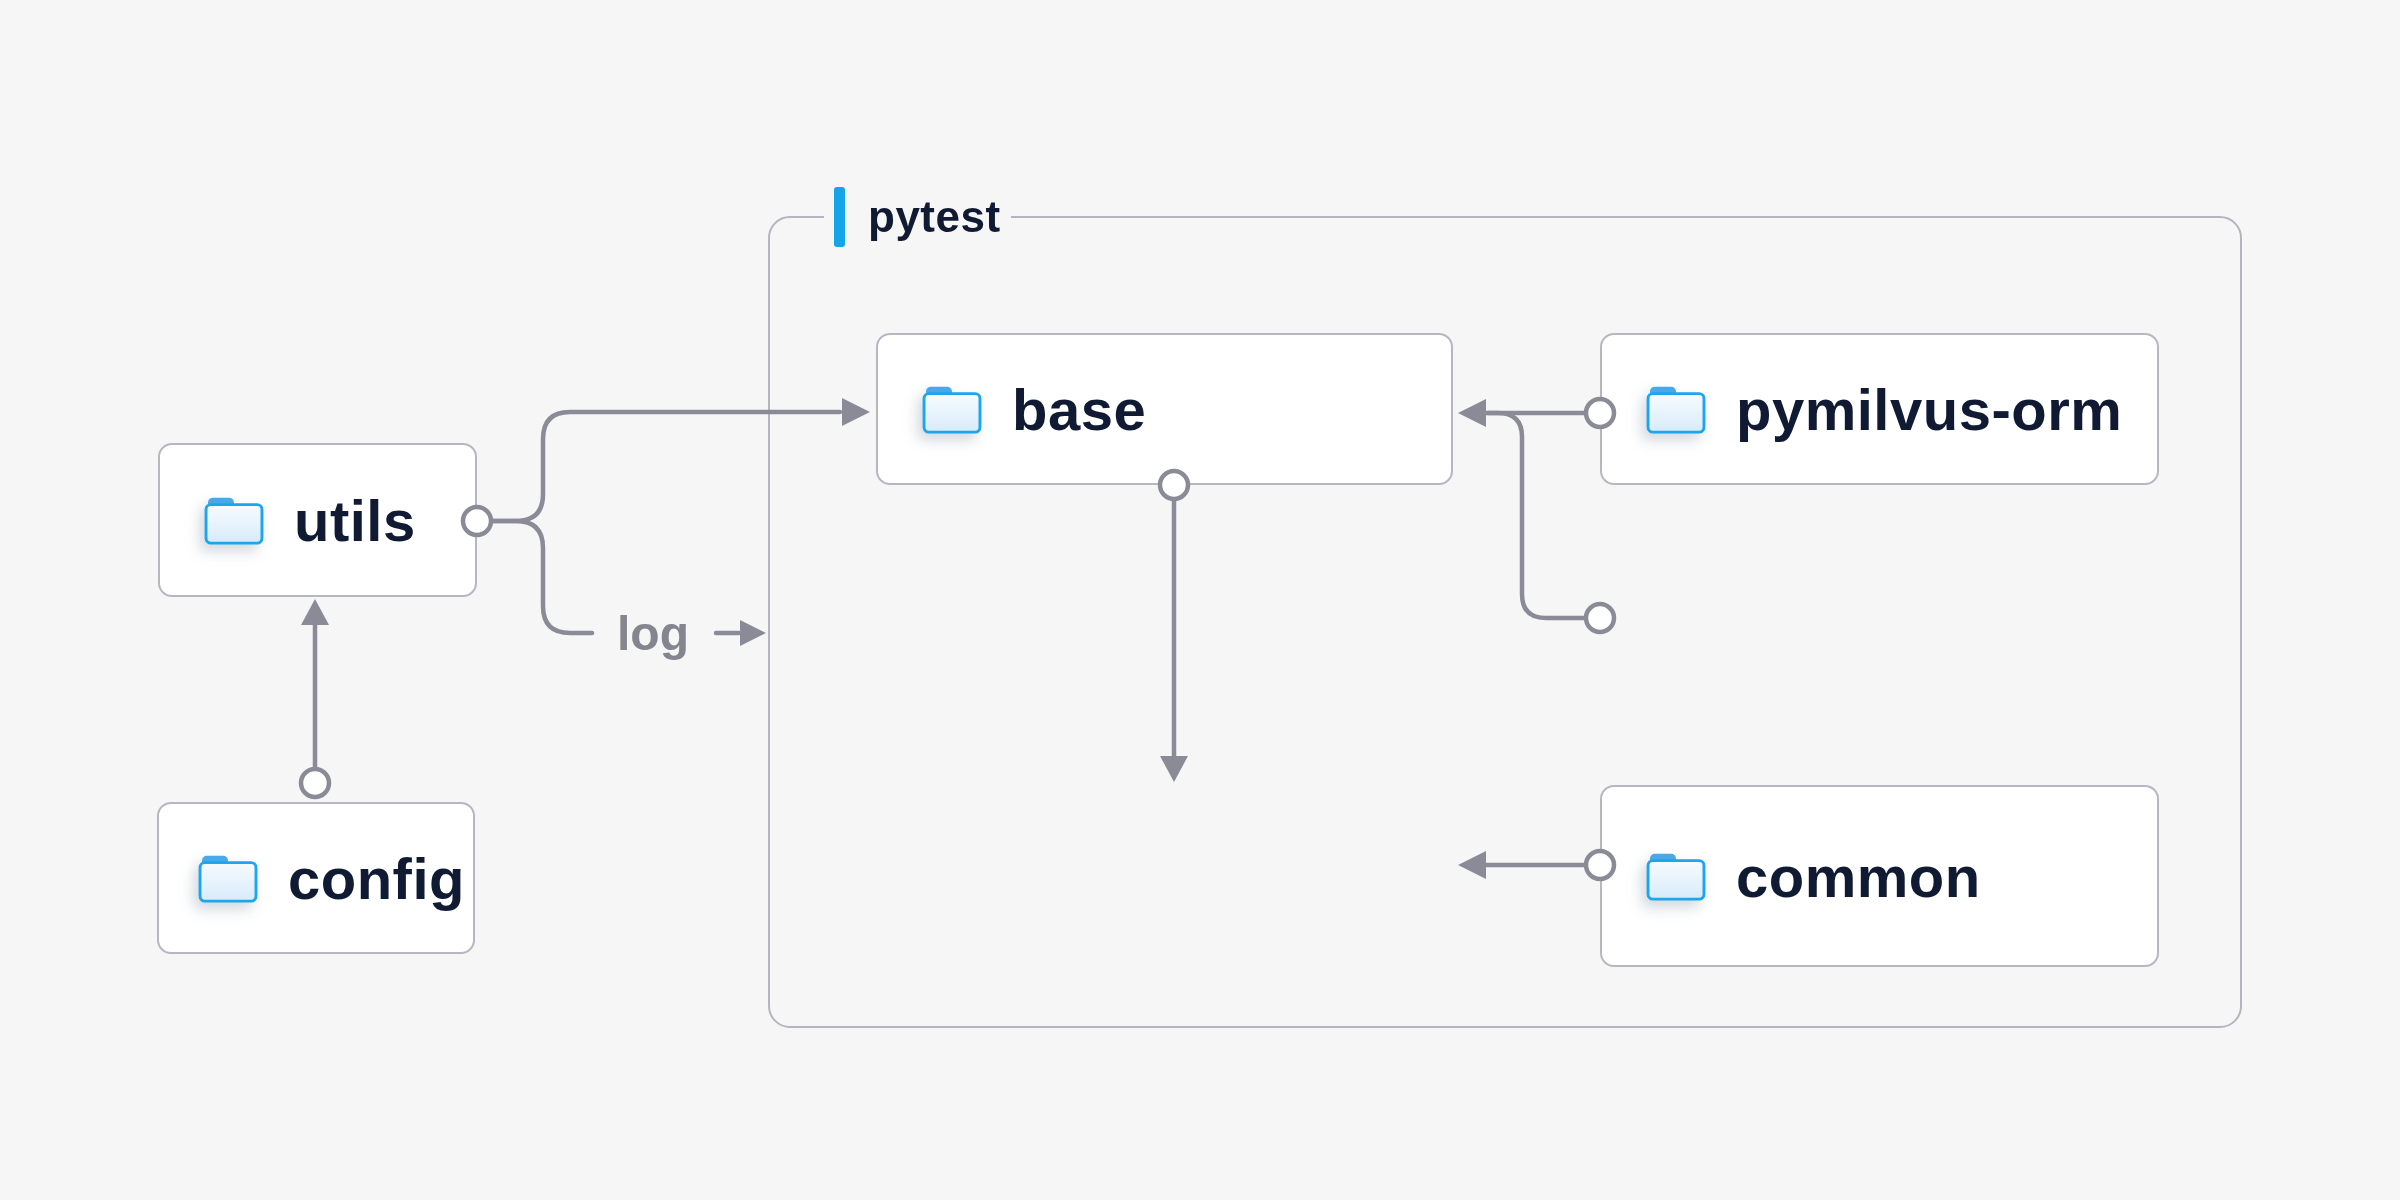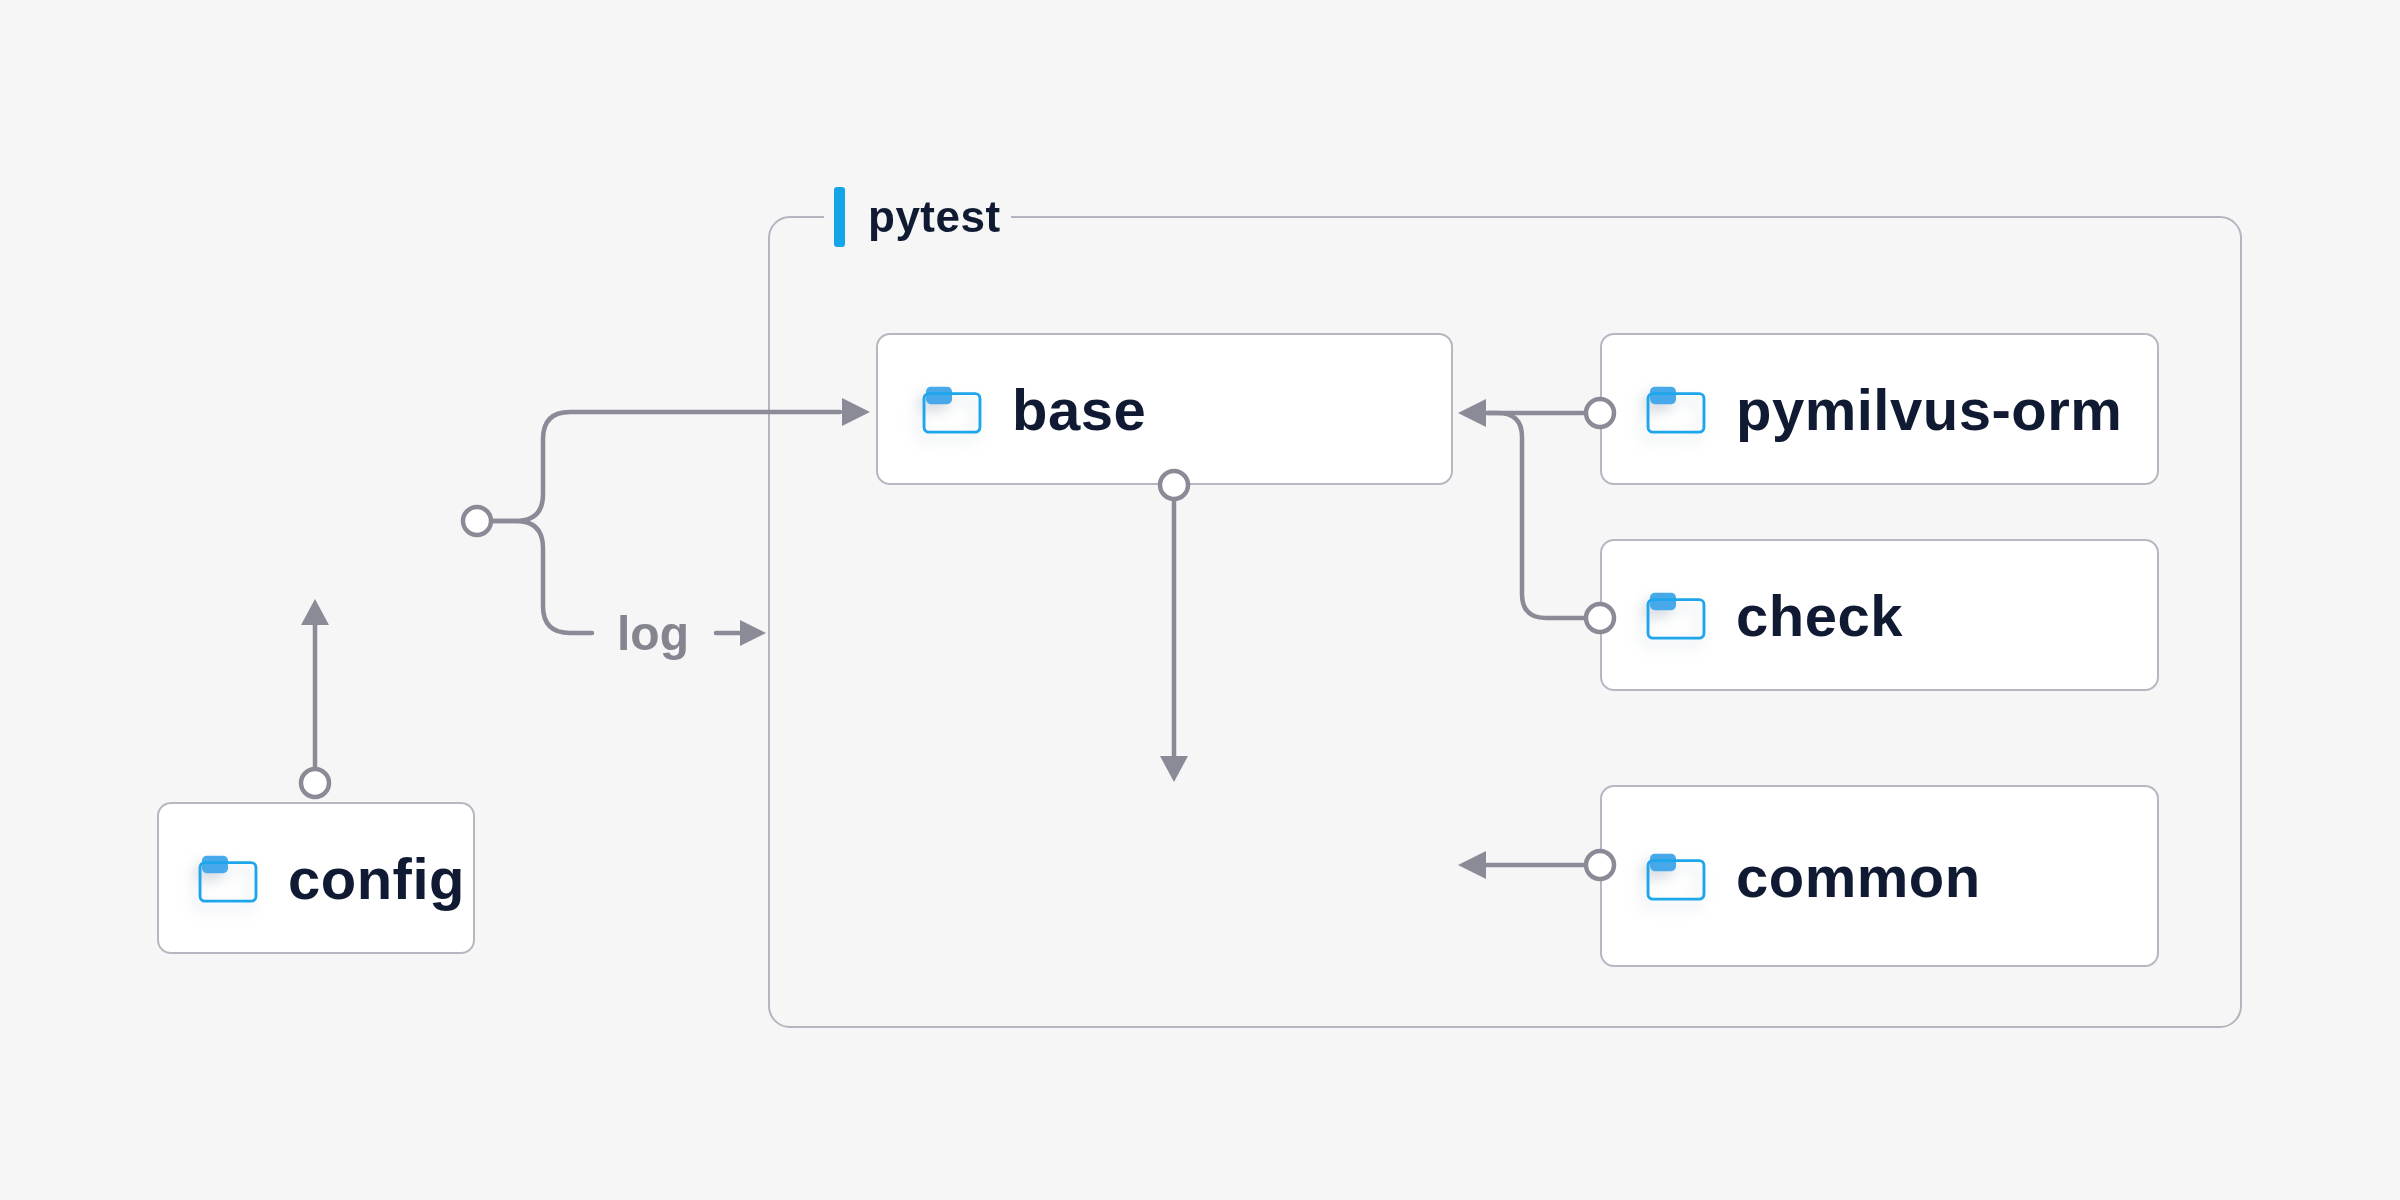--- a/index.html
+++ b/index.html
@@ -50,20 +50,33 @@
 
 <div class="stage">
 
   <div class="group">
     <div class="group-label">
       <div class="group-bar"></div>
       <div class="group-title">pytest</div>
     </div>
   </div>
 
+  <div class="node n-utils">
+    <svg class="folder" viewBox="0 0 66 56">
+      <defs>
+          <linearGradient id="fg" x1="0" y1="0" x2="0" y2="1">
+        <stop offset="0" stop-color="#f7fbfe"></stop>
+            <stop offset="1" stop-color="#d7ebfa"></stop>
+      </linearGradient>
+        </defs>
+      <rect class="ftab" x="6" y="5" width="27" height="18" rx="5"></rect>
+      <rect class="fbody" x="4" y="12" width="58" height="40" rx="5" fill="url(#fg)"></rect>
+    </svg>
+    <span class="node-label">utils</span>
+  </div>
 
   <div class="node n-config">
     <svg class="folder" viewBox="0 0 66 56">
       <rect class="ftab" x="6" y="5" width="27" height="18" rx="5"></rect>
       <rect class="fbody" x="4" y="12" width="58" height="40" rx="5" fill="url(#fg)"></rect>
     </svg>
     <span class="node-label">config</span>
   </div>
 
   <div class="node n-base">
@@ -75,27 +88,20 @@
   </div>
 
   <div class="node n-pymilvus">
     <svg class="folder" viewBox="0 0 66 56">
       <rect class="ftab" x="6" y="5" width="27" height="18" rx="5"></rect>
       <rect class="fbody" x="4" y="12" width="58" height="40" rx="5" fill="url(#fg)"></rect>
     </svg>
     <span class="node-label">pymilvus-orm</span>
   </div>
 
-  <div class="node n-check">
-    <svg class="folder" viewBox="0 0 66 56">
-      <rect class="ftab" x="6" y="5" width="27" height="18" rx="5"></rect>
-      <rect class="fbody" x="4" y="12" width="58" height="40" rx="5" fill="url(#fg)"></rect>
-    </svg>
-    <span class="node-label">check</span>
-  </div>
 
 
   <div class="node n-common">
     <svg class="folder" viewBox="0 0 66 56">
       <rect class="ftab" x="6" y="5" width="27" height="18" rx="5"></rect>
       <rect class="fbody" x="4" y="12" width="58" height="40" rx="5" fill="url(#fg)"></rect>
     </svg>
     <span class="node-label">common</span>
   </div>
 

